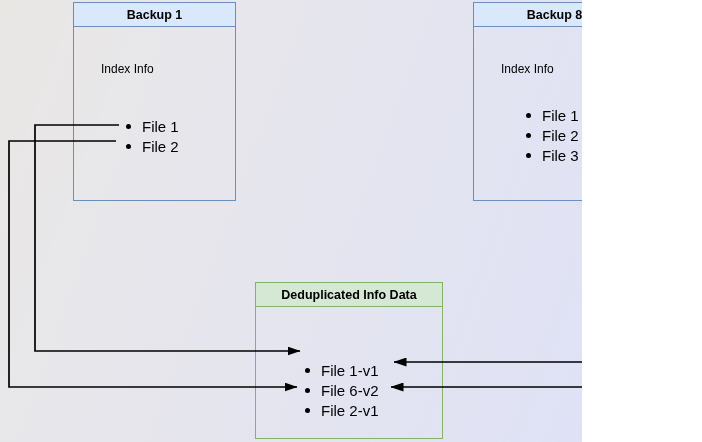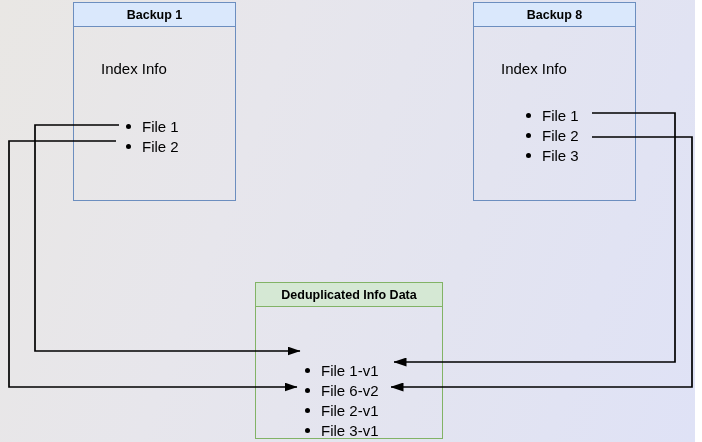--- a/index.html
+++ b/index.html
@@ -2,21 +2,21 @@
 <html><head>
 <meta charset="utf-8">
 <style>
   html,body { margin:0; padding:0; }
   body {
     font-family: "Liberation Sans", "DejaVu Sans", sans-serif;
     color:#000;
   }
   #canvas {
     position:relative;
-    width:695px; height:442px;
+    width:582px; height:442px;
     overflow:hidden;
     background:linear-gradient(110deg, #e9e7e4 0%, #e7e6ec 35%, #e3e4f0 65%, #dfe2f6 100%);
   }
   .box {
     position:absolute;
     border:1.6px solid;
     box-sizing:border-box;
     background:transparent;
   }
   .box.blue  { border-color:#6c8ebf; }
@@ -27,21 +27,21 @@
     border-bottom:1.6px solid;
     box-sizing:border-box;
     display:flex; align-items:center; justify-content:center;
     font-weight:bold; font-size:12.5px;
   }
   .blue  .box-header { background:#dae8fc; border-color:#6c8ebf; }
   .green .box-header { background:#d5e8d4; border-color:#82b366; }
 
   .label {
     position:absolute;
-    font-size:15px; line-height:16px;
+    font-size:12px; line-height:16px;
     white-space:nowrap;
   }
   .file-list {
     position:absolute;
     display:flex; flex-direction:column;
   }
   .file-row {
     display:flex; align-items:center;
     height:20px;
     font-size:15px; white-space:nowrap;
@@ -116,24 +116,20 @@
       <span>File 1-v1</span>
     </div>
     <div class="file-row">
       <span class="dot"></span>
       <span>File 6-v2</span>
     </div>
     <div class="file-row">
       <span class="dot"></span>
       <span>File 2-v1</span>
     </div>
-    <div class="file-row">
-      <span class="dot"></span>
-      <span>File 3-v1</span>
-    </div>
   </div>
 
   <svg id="connector-layer" viewBox="0 0 702 442" xmlns="http://www.w3.org/2000/svg">
     <defs>
       <marker id="arrowhead" markerUnits="userSpaceOnUse" markerWidth="13" markerHeight="9" refX="12.5" refY="4.5" orient="auto">
         <path d="M0,0 L13,4.5 L0,9 Z" fill="#000"></path>
       </marker>
     </defs>
     <polyline points="119,125 35,125 35,351 300,351" marker-end="url(#arrowhead)"></polyline>
     <polyline points="116,141 9,141 9,387 297,387" marker-end="url(#arrowhead)"></polyline>

